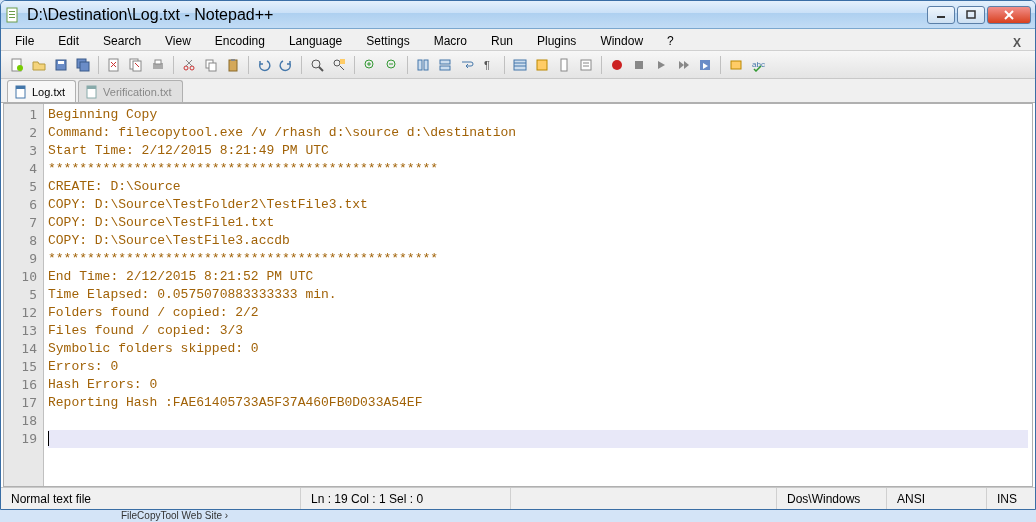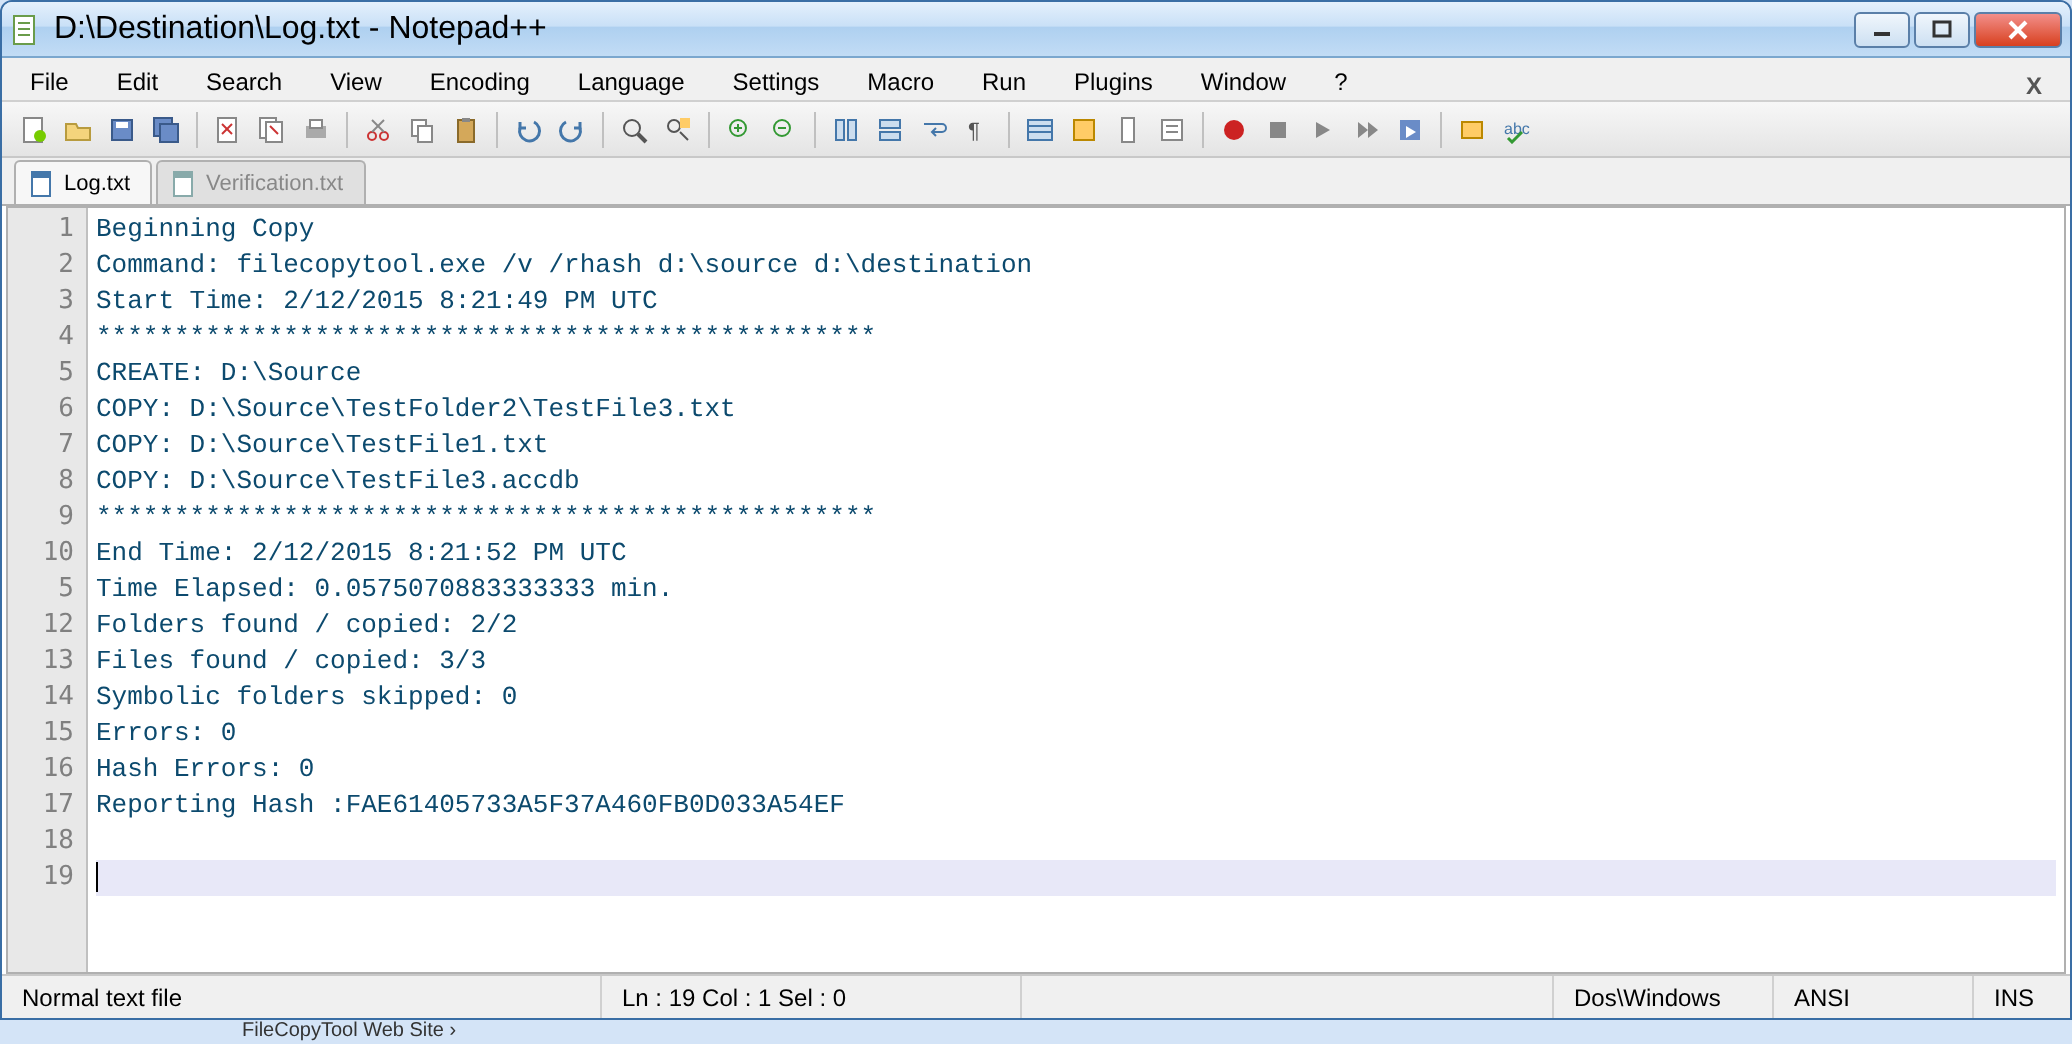--- a/index.html
+++ b/index.html
@@ -22,21 +22,21 @@
 .tbtn { width: 20px; height: 20px; border: 1px solid transparent; display: flex; align-items: center; justify-content: center; cursor: pointer; border-radius: 2px; }
 .tsep { width: 1px; height: 18px; background: #c0c0c0; margin: 0 3px; }
 
 .tabbar { height: 24px; background: #f0f0f0; display: flex; align-items: flex-end; padding: 0 6px; border-bottom: 1px solid #b0b0b0; }
 .tab { height: 22px; padding: 0 10px 0 6px; border: 1px solid #b0b0b0; border-bottom: none; background: #f7f7f7; display: flex; align-items: center; gap: 4px; font-size: 11px; margin-right: 2px; border-radius: 3px 3px 0 0; cursor: pointer; margin-top: 19px; }
 .tab.inactive { background: #e0e0e0; color: #888; justify-content: center; }
 .tab .ficon { width: 14px; height: 14px; }
 
 .editor { flex: 1; display: flex; background: #fff; overflow: hidden; border: 1px solid #b0b0b0; margin: 0 2px; }
 .gutter { width: 40px; background: #e8e8e8; border-right: 1px solid #c0c0c0; font-family: Consolas, monospace; font-size: 13px; color: #808080; text-align: right; padding: 2px 6px 2px 2px; line-height: 18px; }
-.content { flex: 1; font-family: Consolas, "Courier New", monospace; font-size: 13px; color: #0c4a6e; padding: 2px 4px; line-height: 18px; white-space: pre; position: relative; }
+.content { flex: 1; font-family: Consolas, "Courier New", monospace; font-size: 13px; color: #a16207; padding: 2px 4px; line-height: 18px; white-space: pre; position: relative; }
 .line { height: 18px; }
 .line.current { background: #e8e8f8; }
 .caret { display:inline-block; width:1px; height:15px; background:#000; vertical-align:middle; }
 
 .statusbar { height: 22px; background: #f0f0f0; border-top: 1px solid #c8c8c8; display: flex; align-items: center; font-size: 12px; }
 .statusbar .cell { padding: 0 10px; border-right: 1px solid #d0d0d0; height: 100%; display: flex; align-items: center; }
 .statusbar .cell.flex { flex: 1; }
 .statusbar .cell.w1 { width: 300px; }
 .statusbar .cell.w2 { width: 210px; }
 .statusbar .cell.w3 { width: 210px; }

